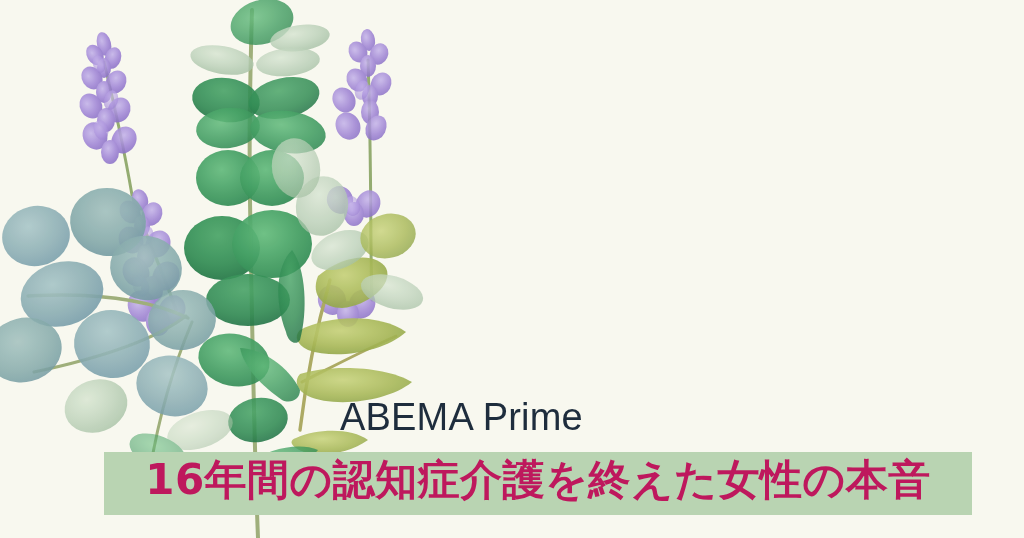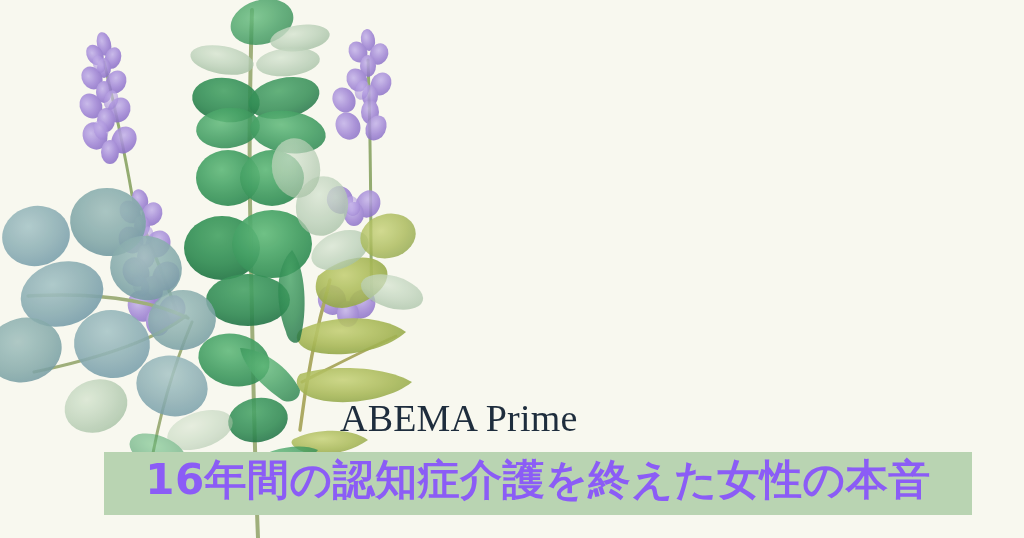--- a/index.html
+++ b/index.html
@@ -57,21 +57,21 @@
     width: 464px;
     height: 34px;
   }
   #divider svg { display: block; }
 
   
   #program-name {
     position: absolute;
     left: 340px;
     top: 396px;
-    font-family: Liberation Serif, serif;
+    font-family: Liberation Sans, sans-serif;
     font-size: 38px;
     font-weight: 400;
     letter-spacing: 0.005em;
     color: #1e2d3d;
     white-space: nowrap;
   }
 
   
   #title-band {
     position: absolute;
@@ -87,21 +87,21 @@
     top: 452px;
     width: 868px;
     height: 56px;
     display: flex;
     align-items: center;
     justify-content: center;
     font-family: "DejaVu Sans", sans-serif;
     font-size: 42px;
     font-weight: 700;
     letter-spacing: 0.01em;
-    color: #8b5cf6;
+    color: #be185d;
     white-space: nowrap;
   }
 </style>
 </head>
 <body>
 
 <div id="canvas">
 
   <div id="botanical">
     <svg viewBox="0 0 430 538" xmlns="http://www.w3.org/2000/svg">

